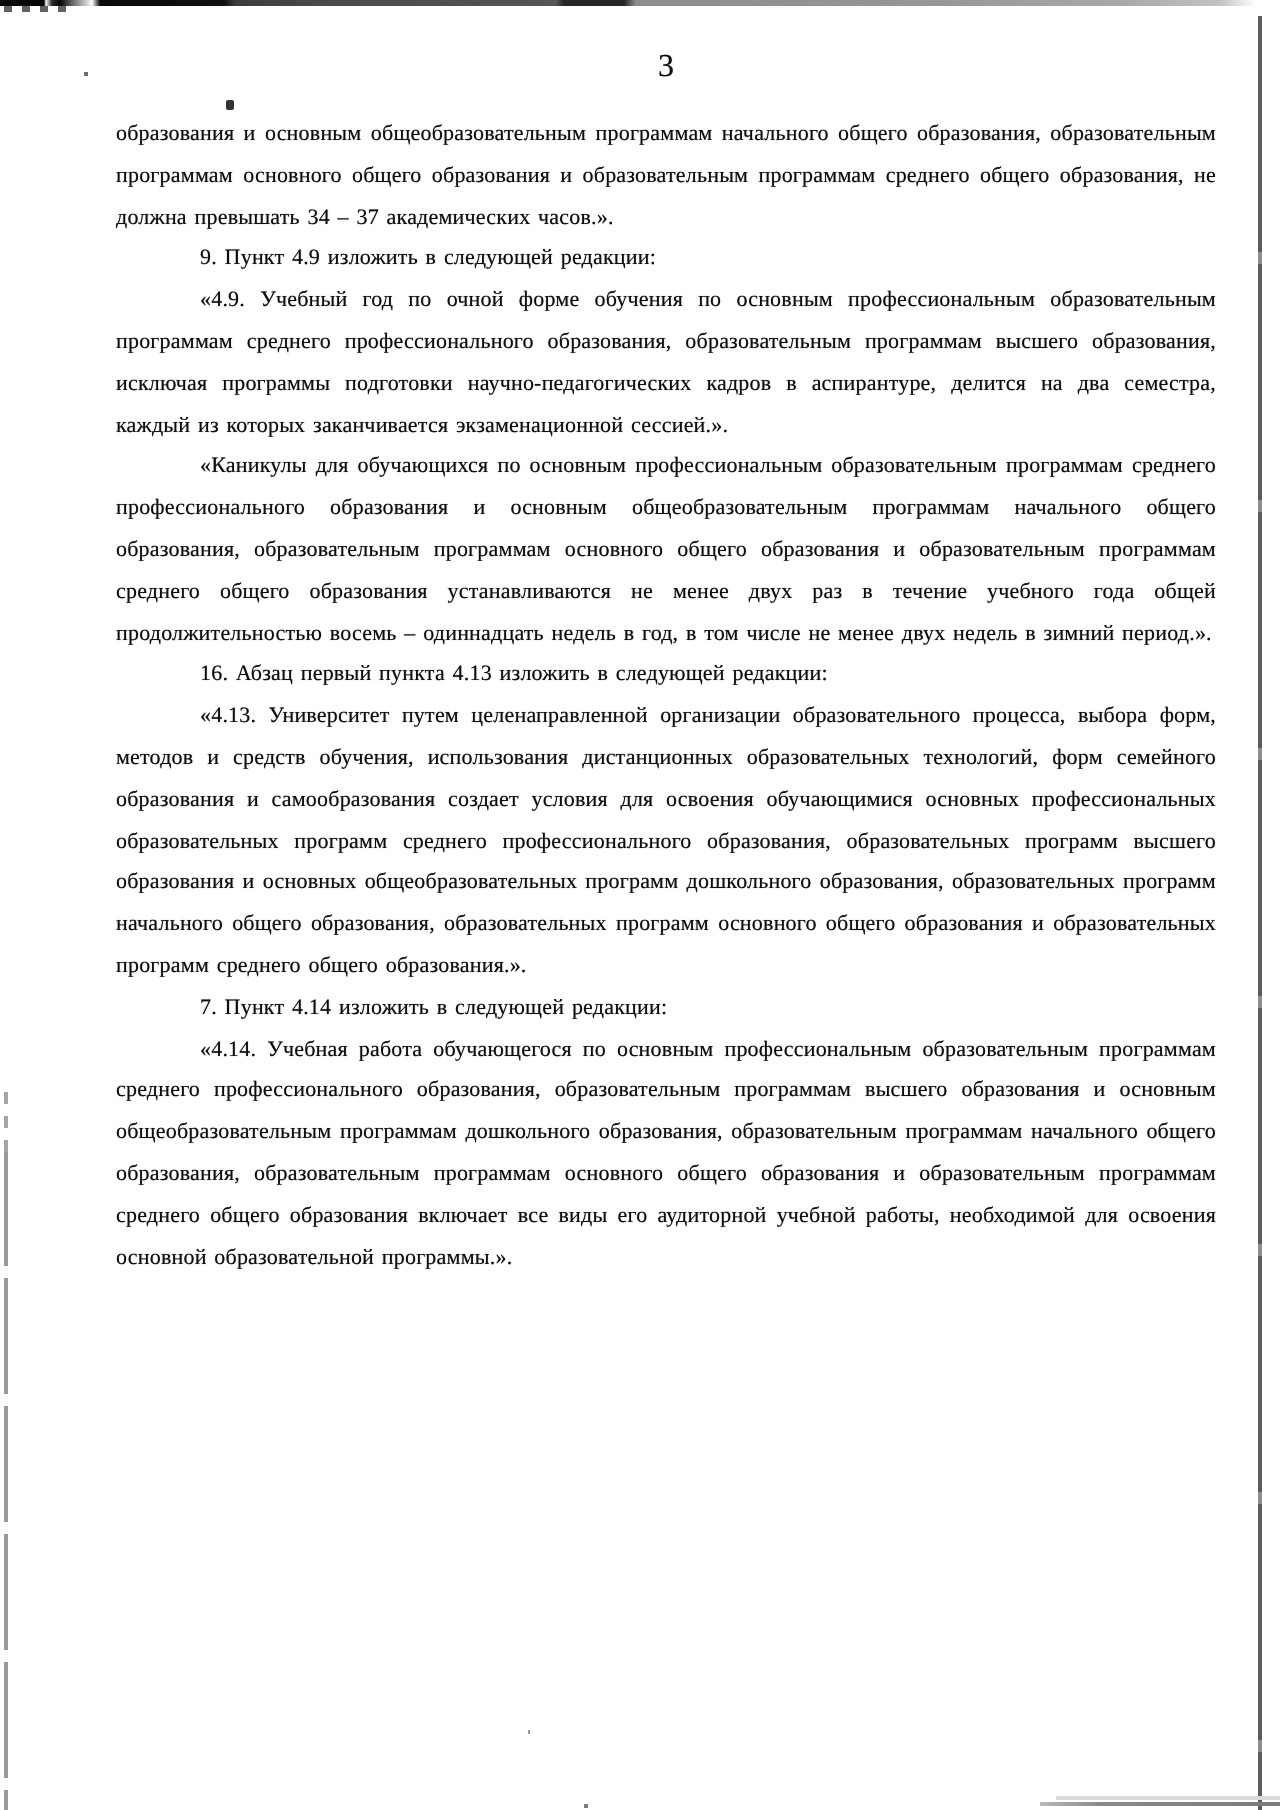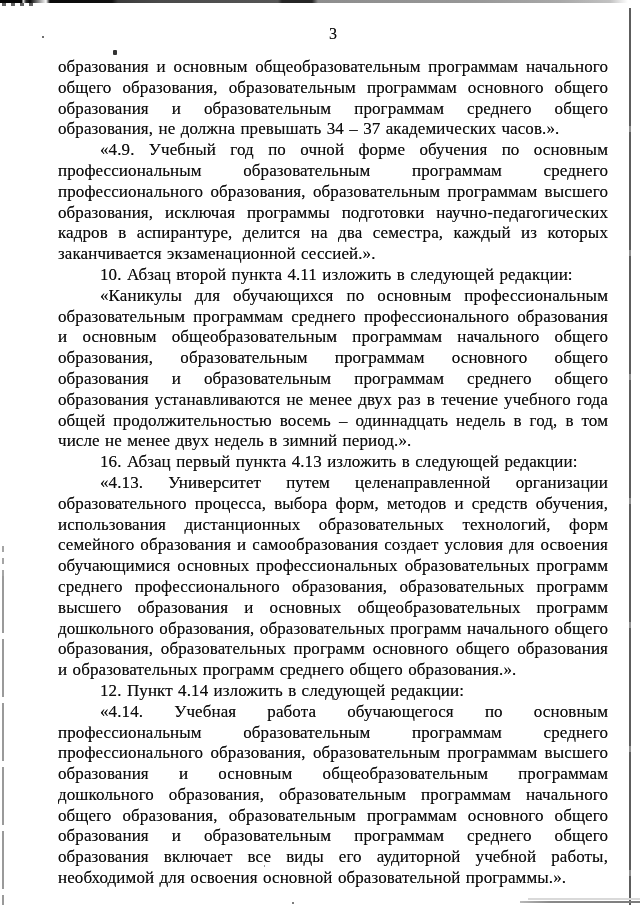--- a/index.html
+++ b/index.html
@@ -87,21 +87,21 @@
   }
   .page-number {
     text-align: center;
     font-size: 16px;
     line-height: 20px;
     margin: 0 0 13px 0;
     text-shadow: 0 0 0.5px rgba(0,0,0,.55);
   }
   .para {
     margin: 0;
-    font-size: 17px;
+    font-size: 11px;
     line-height: 20.8px;
     text-align: justify;
     letter-spacing: 0.1px;
     word-spacing: 1px;
     text-shadow: 0 0 0.5px rgba(0,0,0,.55);
   }
   .para.indent {
     text-indent: 42px;
   }
 </style>
@@ -119,23 +119,23 @@
   <div class="scan-bottom-line"></div>
   <div class="speck-1"></div>
   <div class="speck-2"></div>
   <div class="speck-3"></div>
   <div class="speck-4"></div>
 
   <div class="text-block">
     <div class="page-number">3</div>
 
     <p class="para">образования и основным общеобразовательным программам начального общего образования, образовательным программам основного общего образования и образовательным программам среднего общего образования, не должна превышать 34 – 37 академических часов.».</p>
+    <p class="para indent">9. Пункт 4.9 изложить в следующей редакции:</p>
     <p class="para indent">«4.9. Учебный год по очной форме обучения по основным профессиональным образовательным программам среднего профессионального образования, образовательным программам высшего образования, исключая программы подготовки научно-педагогических кадров в аспирантуре, делится на два семестра, каждый из которых заканчивается экзаменационной сессией.».</p>
-    <p class="para indent">10. Абзац второй пункта 4.11 изложить в следующей редакции:</p>
     <p class="para indent">«Каникулы для обучающихся по основным профессиональным образовательным программам среднего профессионального образования и основным общеобразовательным программам начального общего образования, образовательным программам основного общего образования и образовательным программам среднего общего образования устанавливаются не менее двух раз в течение учебного года общей продолжительностью восемь – одиннадцать недель в год, в том числе не менее двух недель в зимний период.».</p>
     <p class="para indent">16. Абзац первый пункта 4.13 изложить в следующей редакции:</p>
     <p class="para indent">«4.13. Университет путем целенаправленной организации образовательного процесса, выбора форм, методов и средств обучения, использования дистанционных образовательных технологий, форм семейного образования и самообразования создает условия для освоения обучающимися основных профессиональных образовательных программ среднего профессионального образования, образовательных программ высшего образования и основных общеобразовательных программ дошкольного образования, образовательных программ начального общего образования, образовательных программ основного общего образования и образовательных программ среднего общего образования.».</p>
-    <p class="para indent">12. Пункт 4.14 изложить в следующей редакции:</p>
+    <p class="para indent">7. Пункт 4.14 изложить в следующей редакции:</p>
     <p class="para indent">«4.14. Учебная работа обучающегося по основным профессиональным образовательным программам среднего профессионального образования, образовательным программам высшего образования и основным общеобразовательным программам дошкольного образования, образовательным программам начального общего образования, образовательным программам основного общего образования и образовательным программам среднего общего образования включает все виды его аудиторной учебной работы, необходимой для освоения основной образовательной программы.».</p>
 
   </div>
 
 </div>
 
 </body></html>

